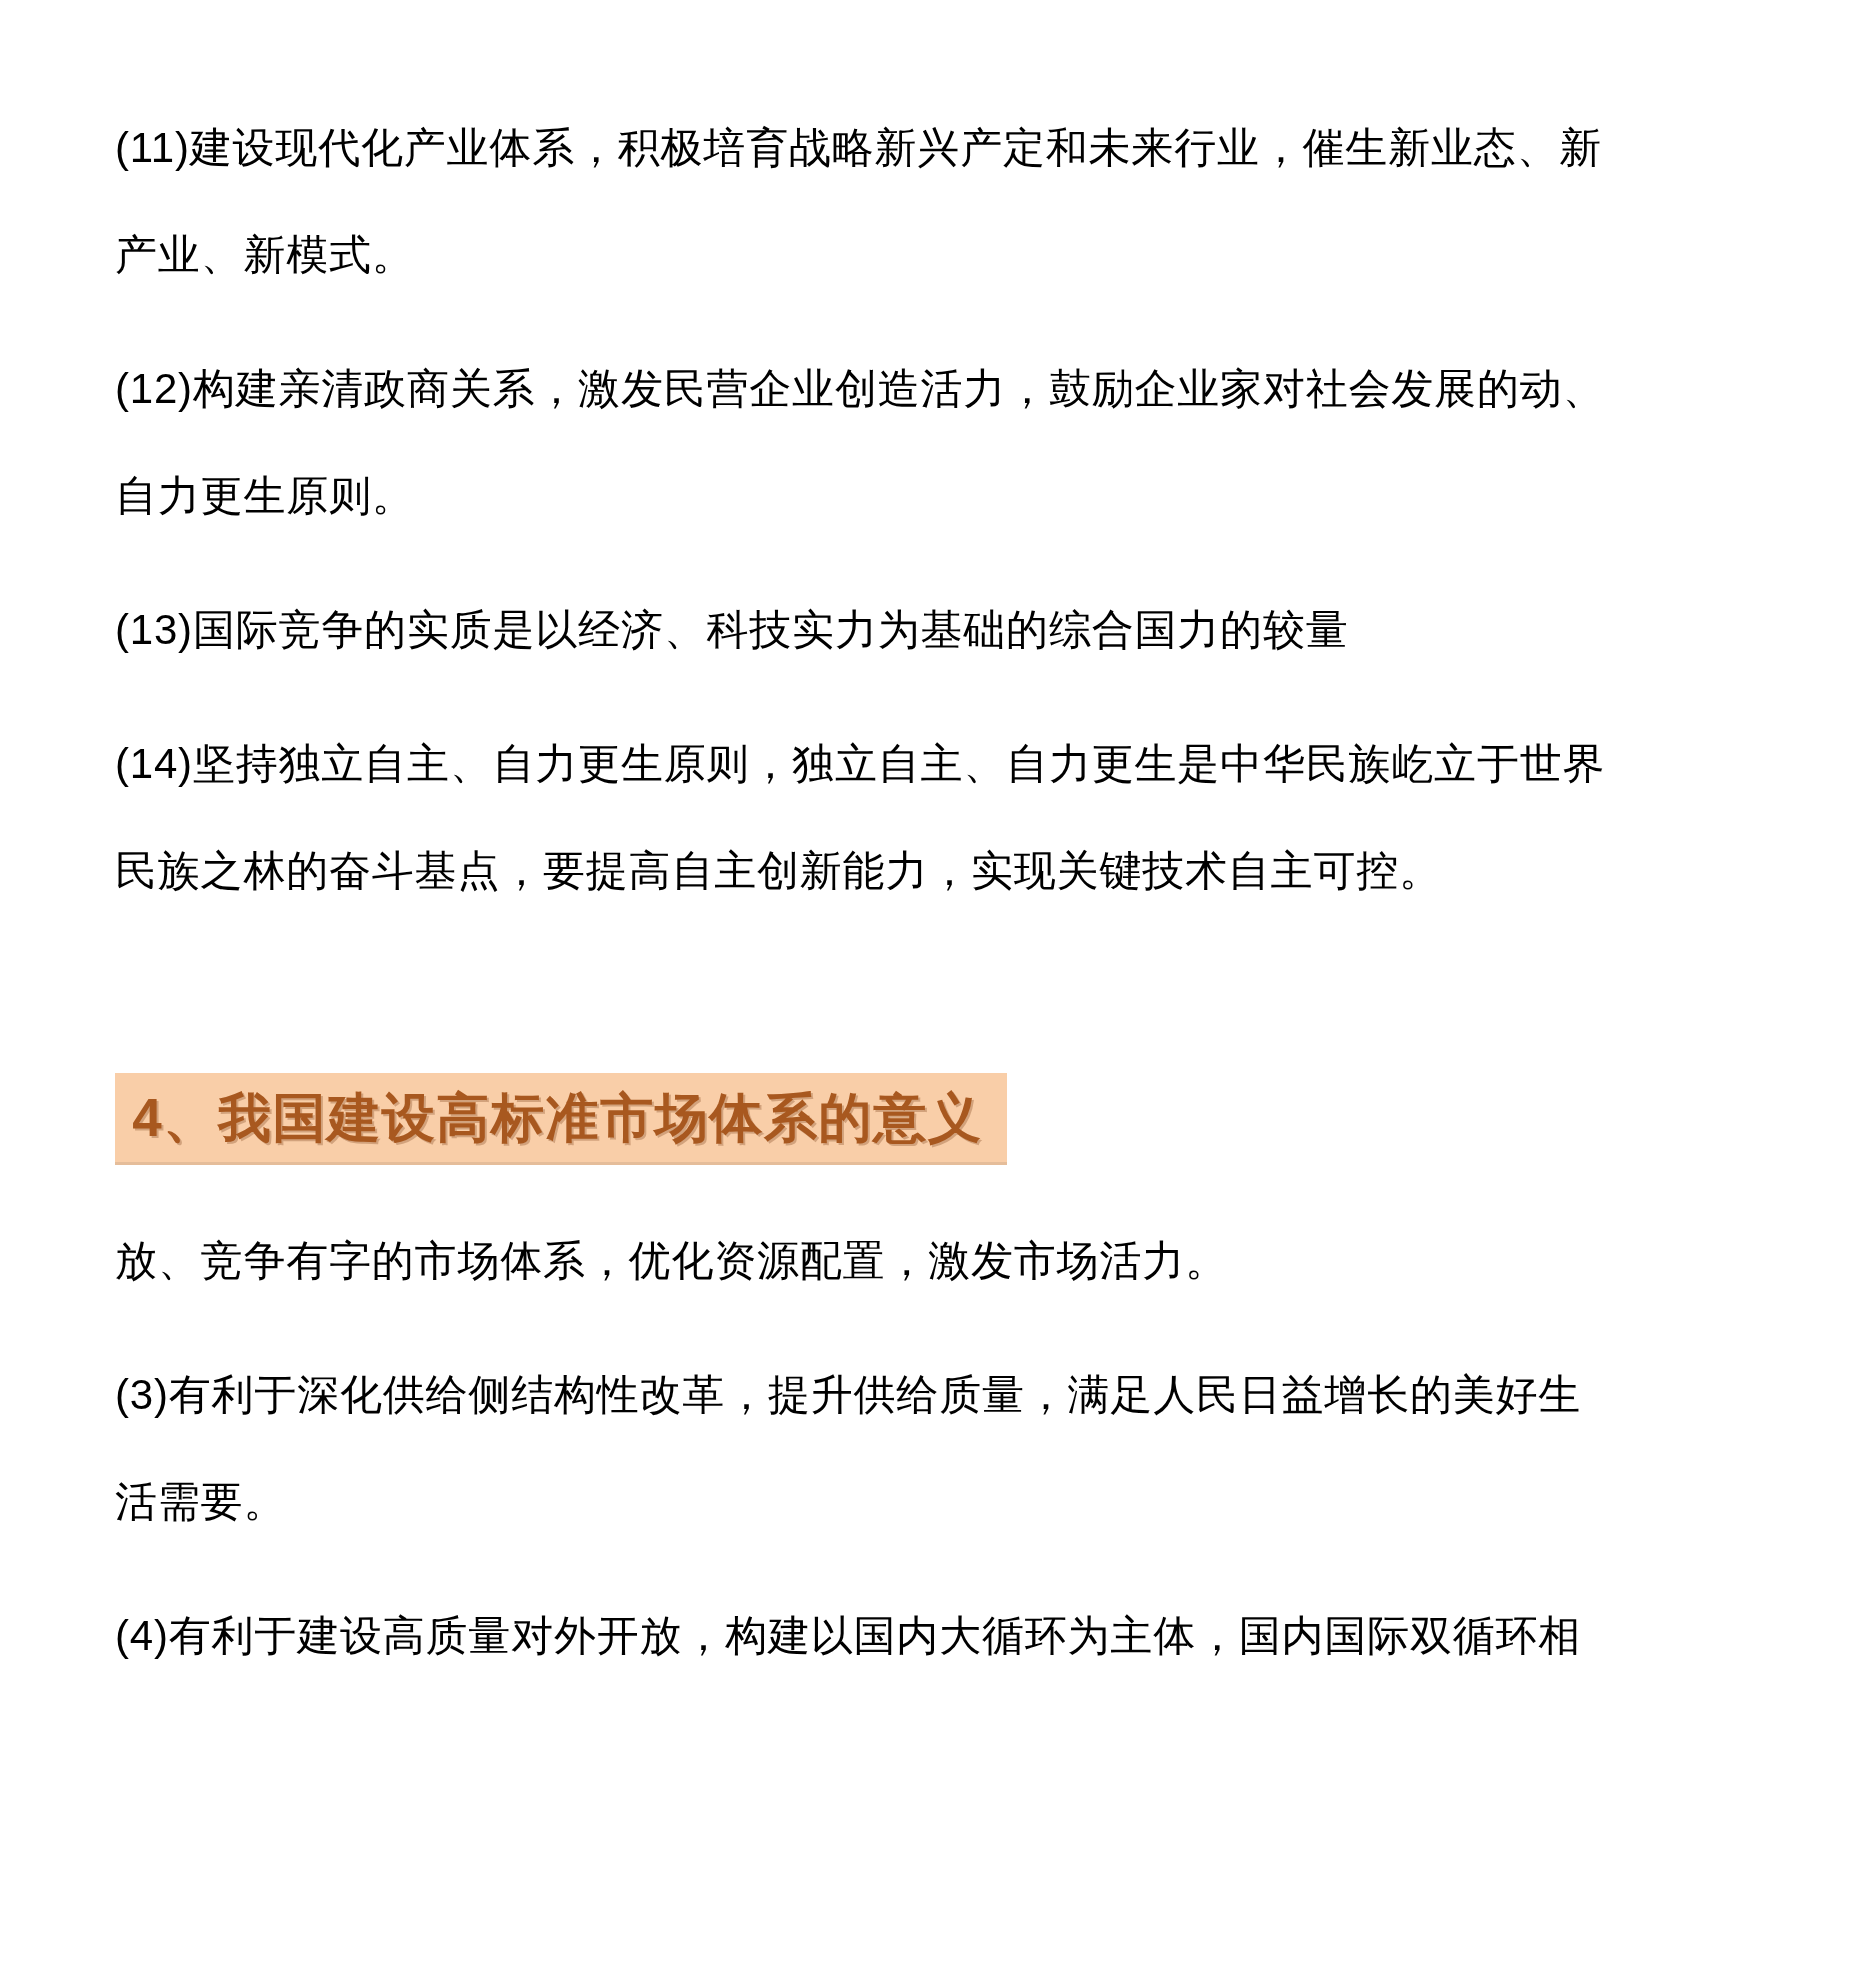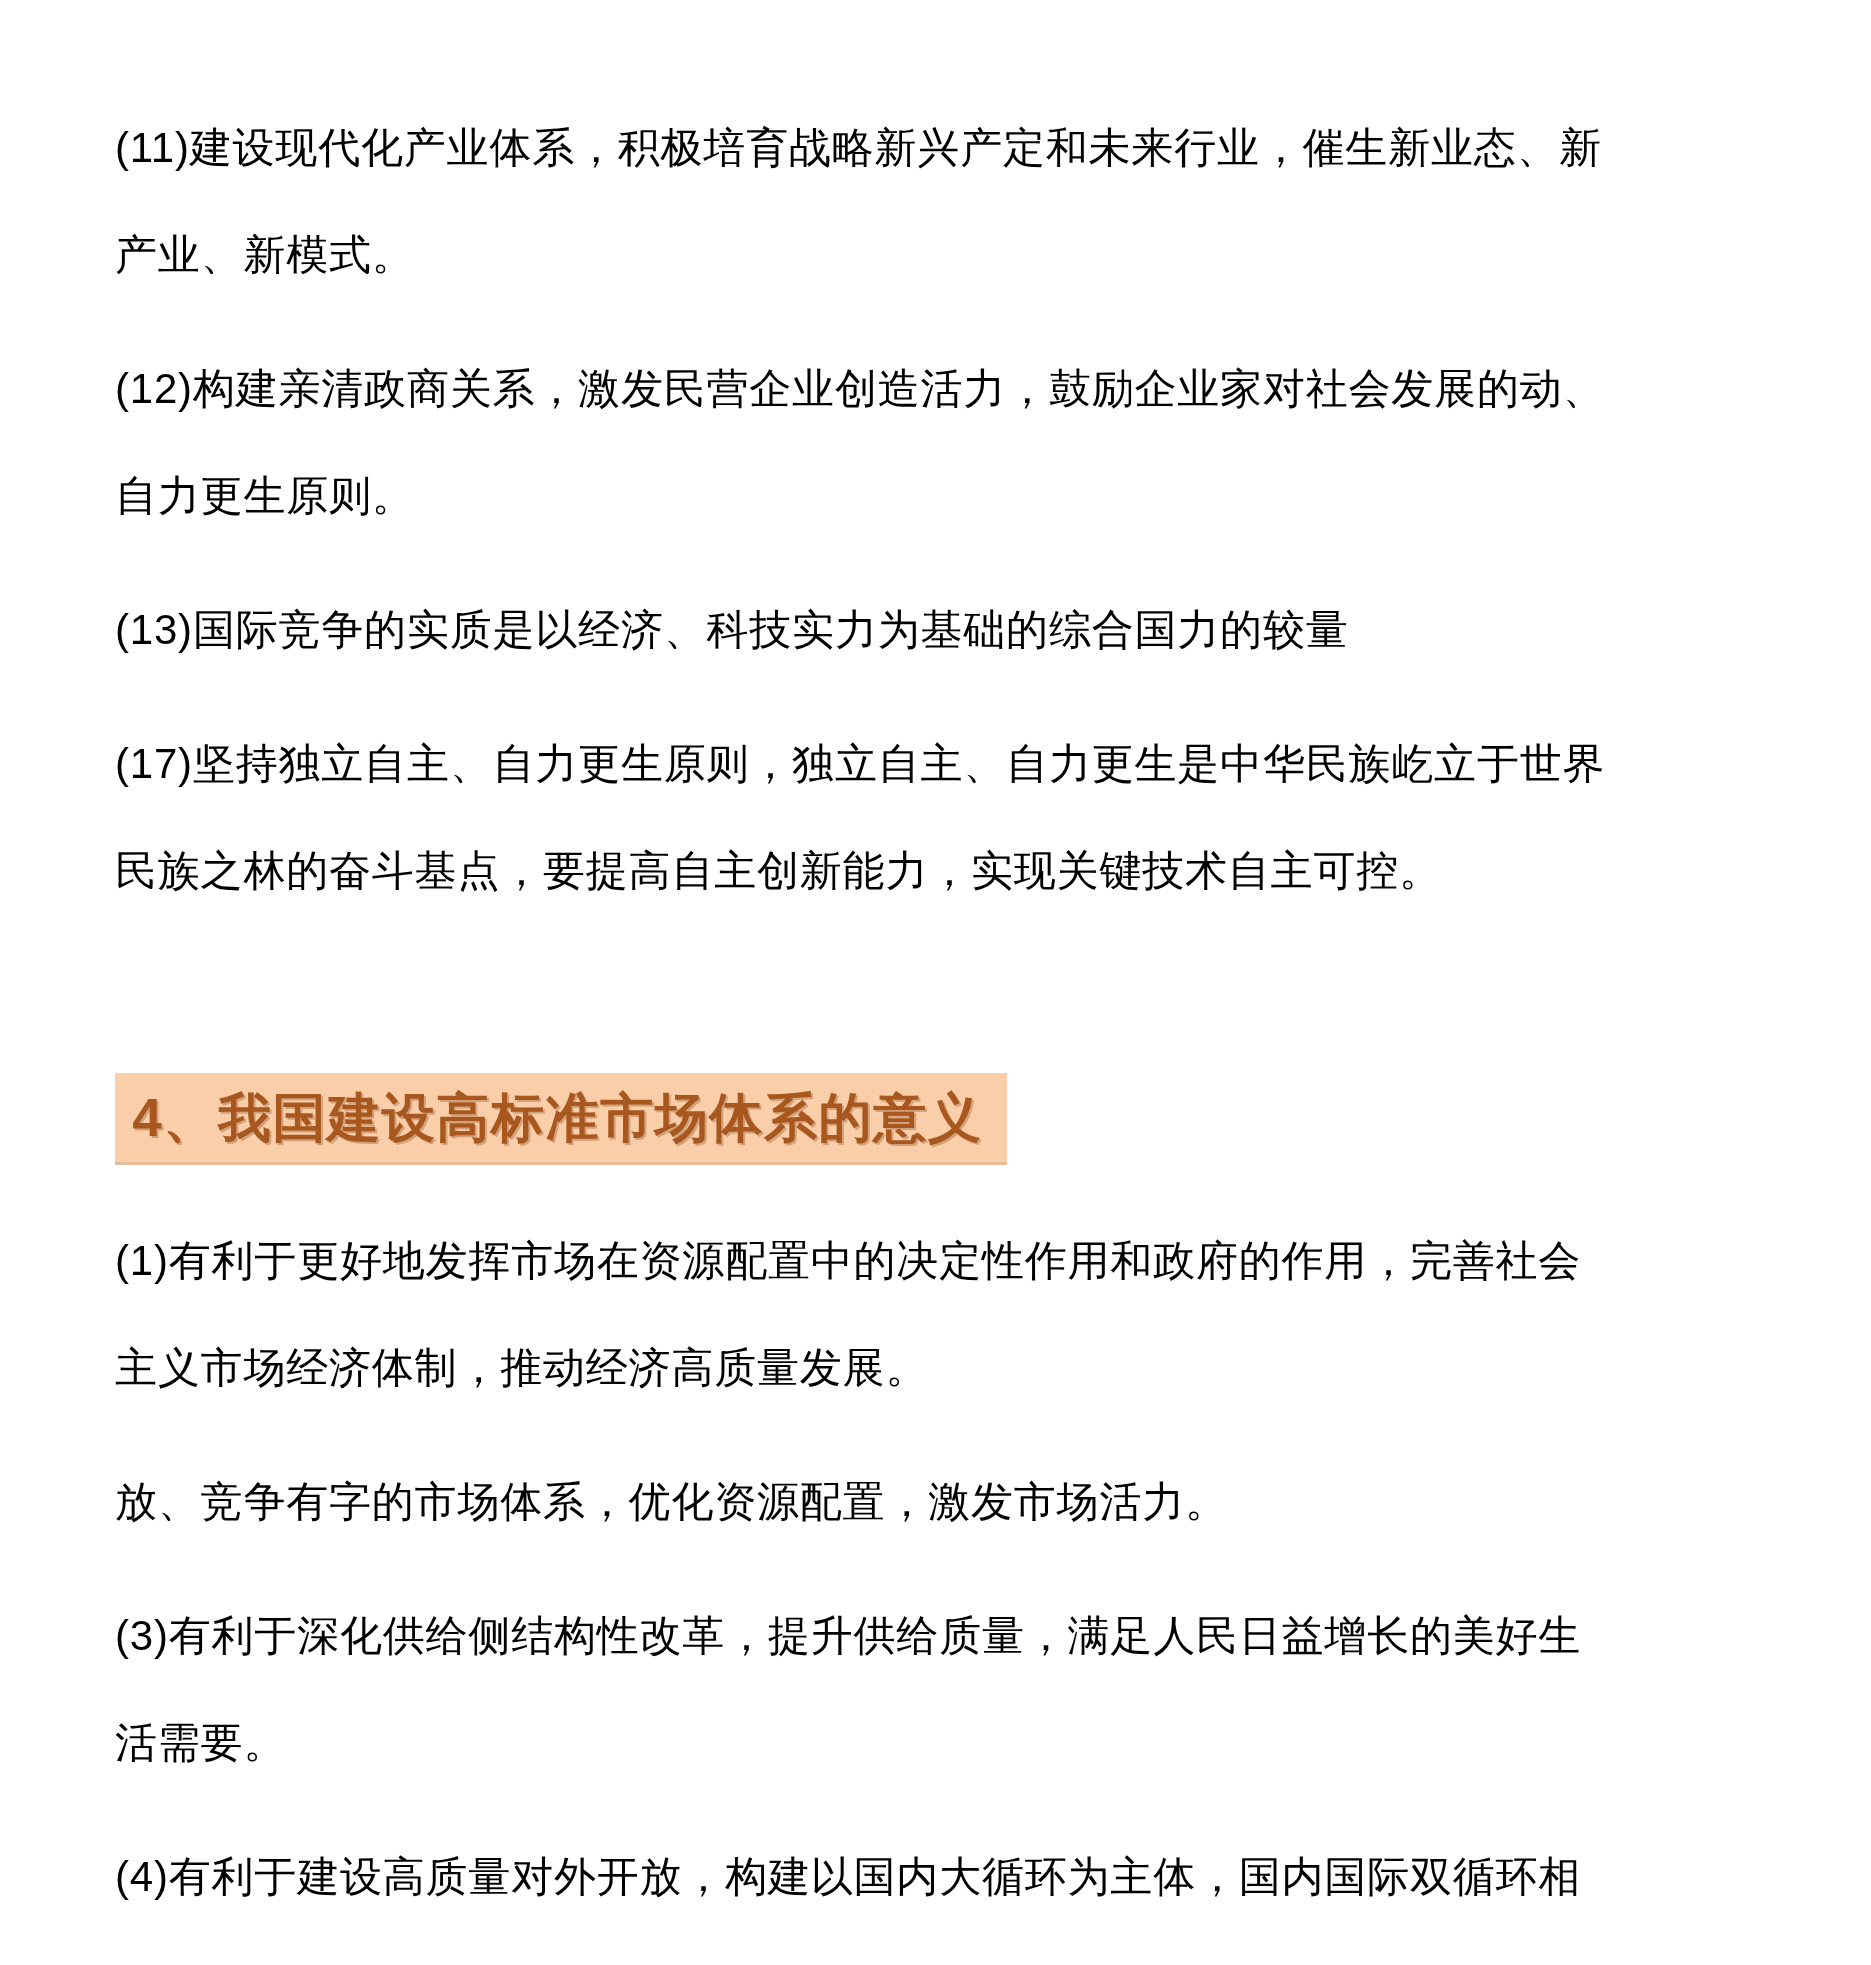--- a/index.html
+++ b/index.html
@@ -68,32 +68,28 @@
     <div class="para">
       <div class="line">(12)构建亲清政商关系，激发民营企业创造活力，鼓励企业家对社会发展的动、</div>
       <div class="line">自力更生原则。</div>
     </div>
 
     <div class="para">
       <div class="line">(13)国际竞争的实质是以经济、科技实力为基础的综合国力的较量</div>
     </div>
 
     <div class="para">
-      <div class="line">(17)坚持独立自主、自力更生原则，独立自主、自力更生是中华民族屹立于世界</div>
+      <div class="line">(14)坚持独立自主、自力更生原则，独立自主、自力更生是中华民族屹立于世界</div>
       <div class="line">民族之林的奋斗基点，要提高自主创新能力，实现关键技术自主可控。</div>
     </div>
 
     <div class="heading-wrap section-2">
       <span class="heading">4、我国建设高标准市场体系的意义</span>
     </div>
 
-    <div class="para">
-      <div class="line">(1)有利于更好地发挥市场在资源配置中的决定性作用和政府的作用，完善社会</div>
-      <div class="line">主义市场经济体制，推动经济高质量发展。</div>
-    </div>
 
     <div class="para">
       <div class="line">放、竞争有字的市场体系，优化资源配置，激发市场活力。</div>
     </div>
 
     <div class="para">
       <div class="line">(3)有利于深化供给侧结构性改革，提升供给质量，满足人民日益增长的美好生</div>
       <div class="line">活需要。</div>
     </div>
 

